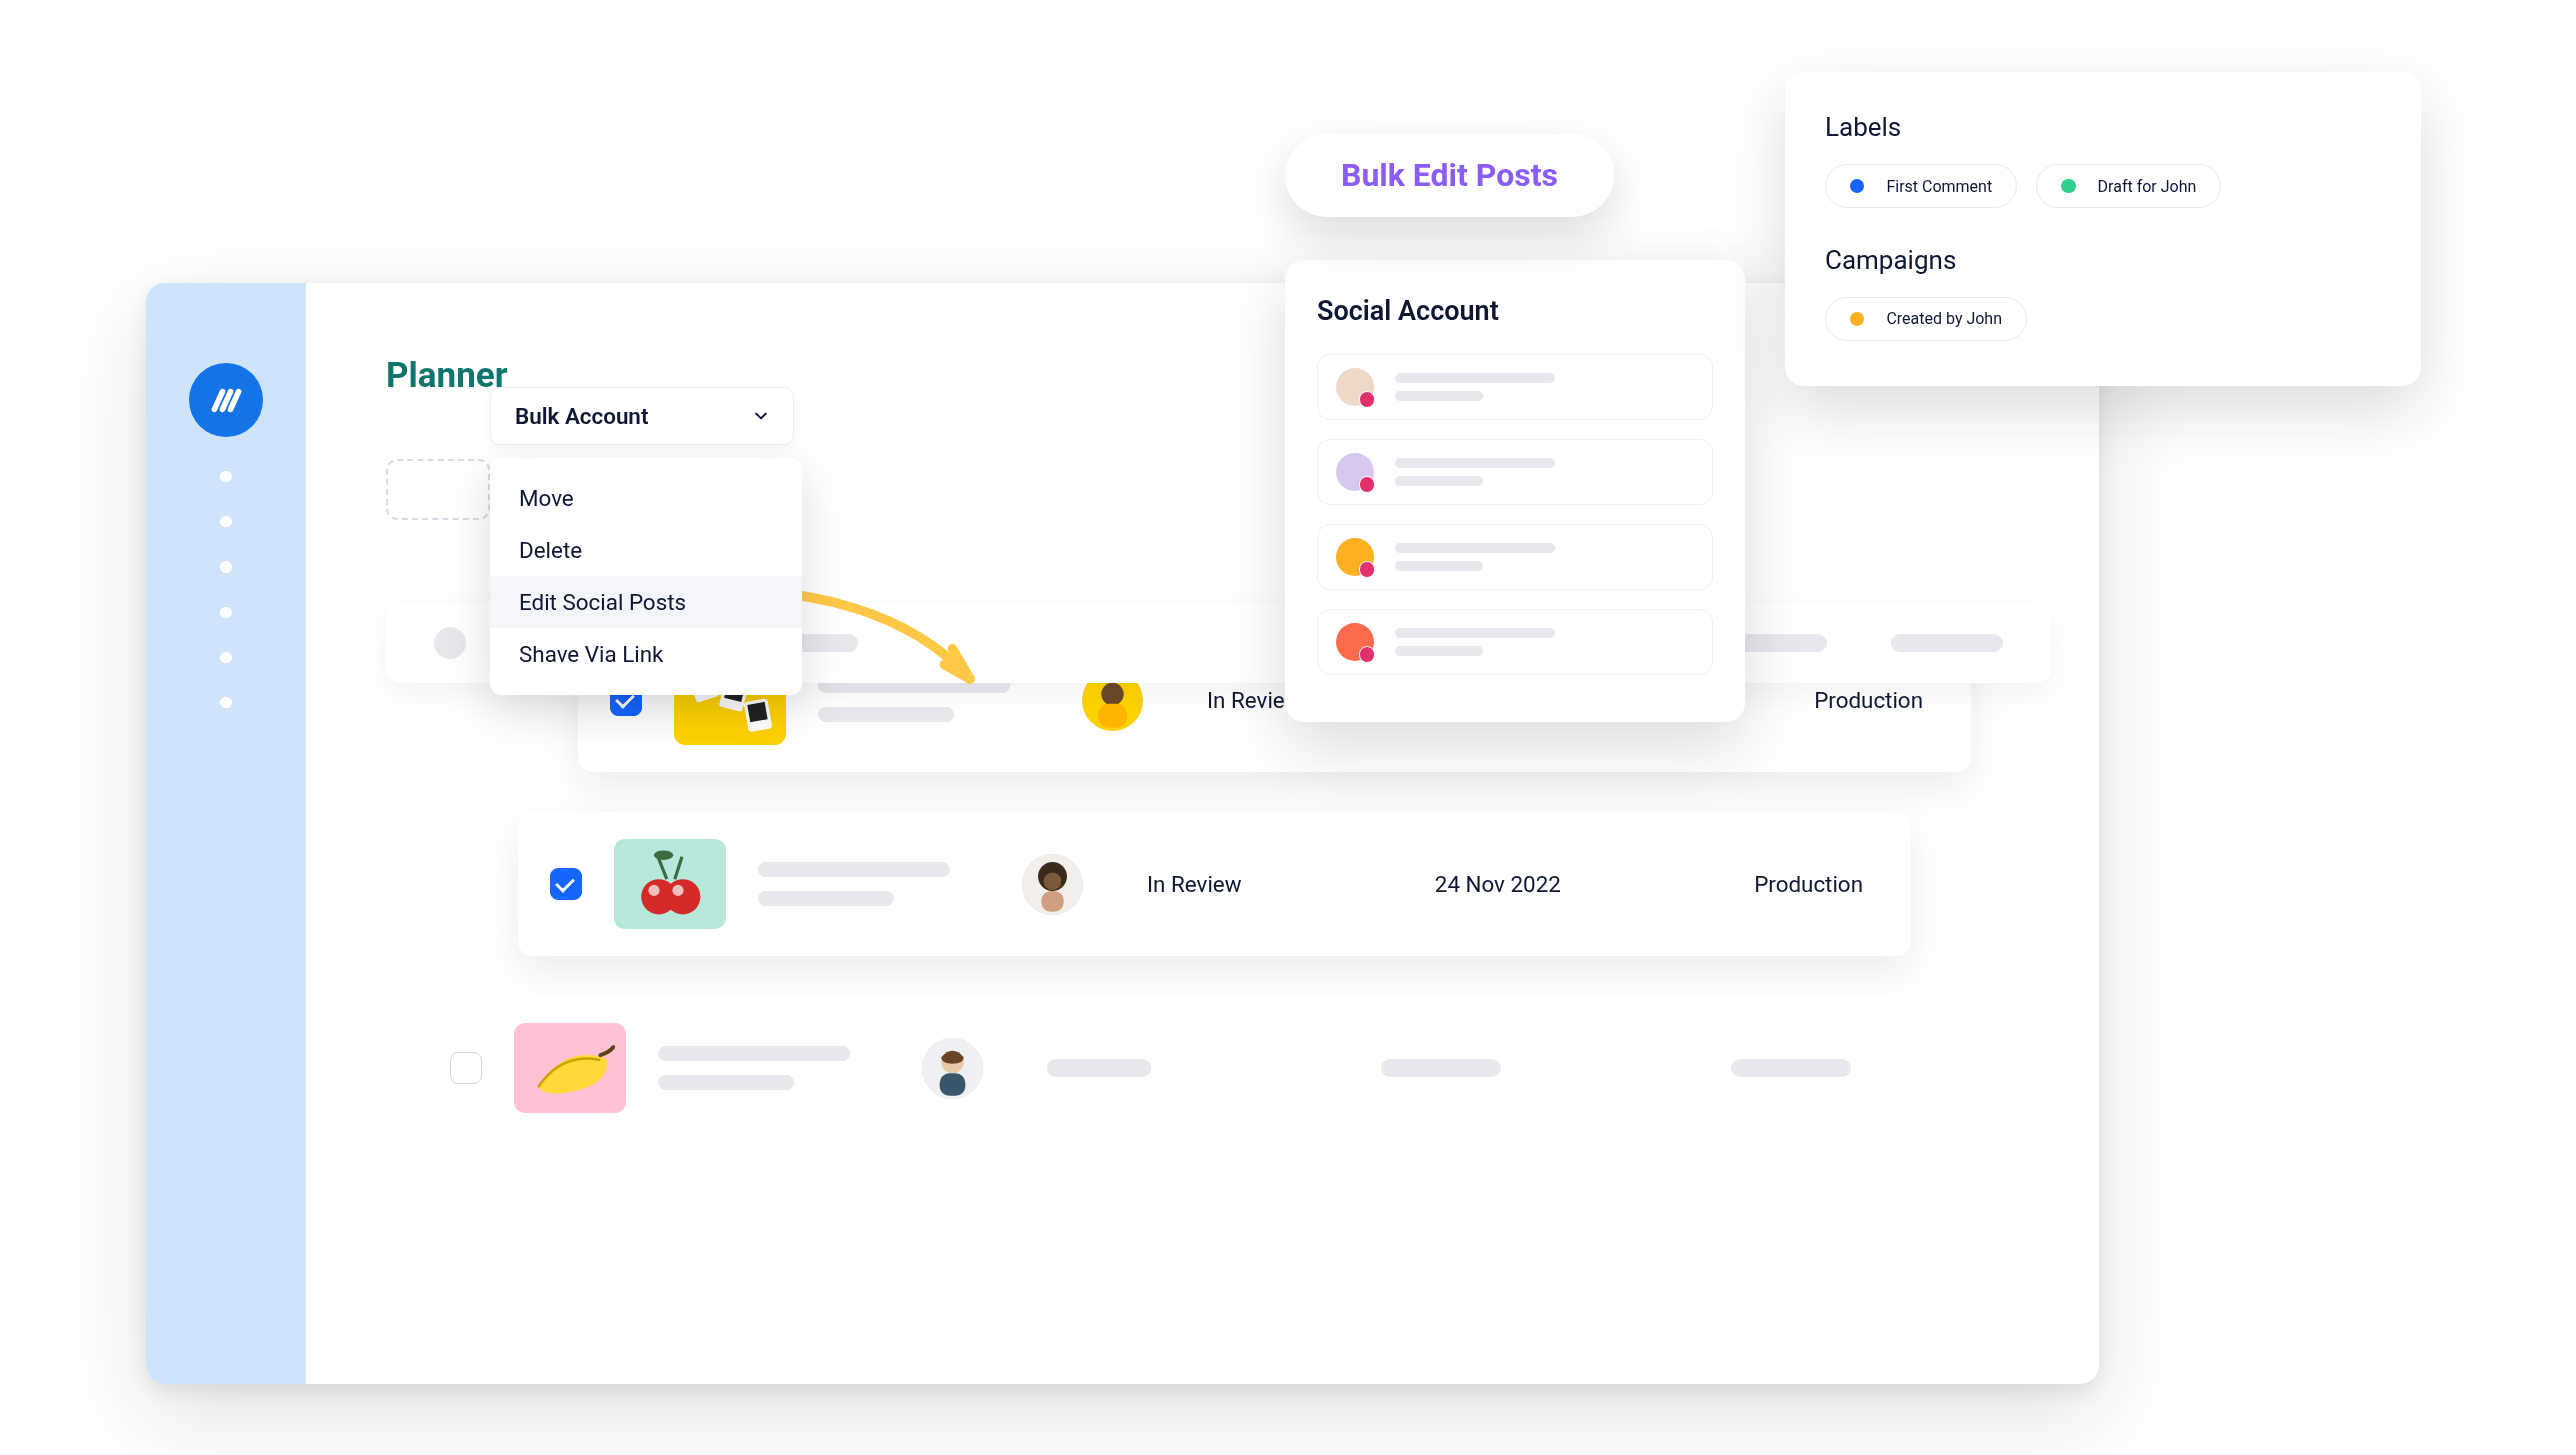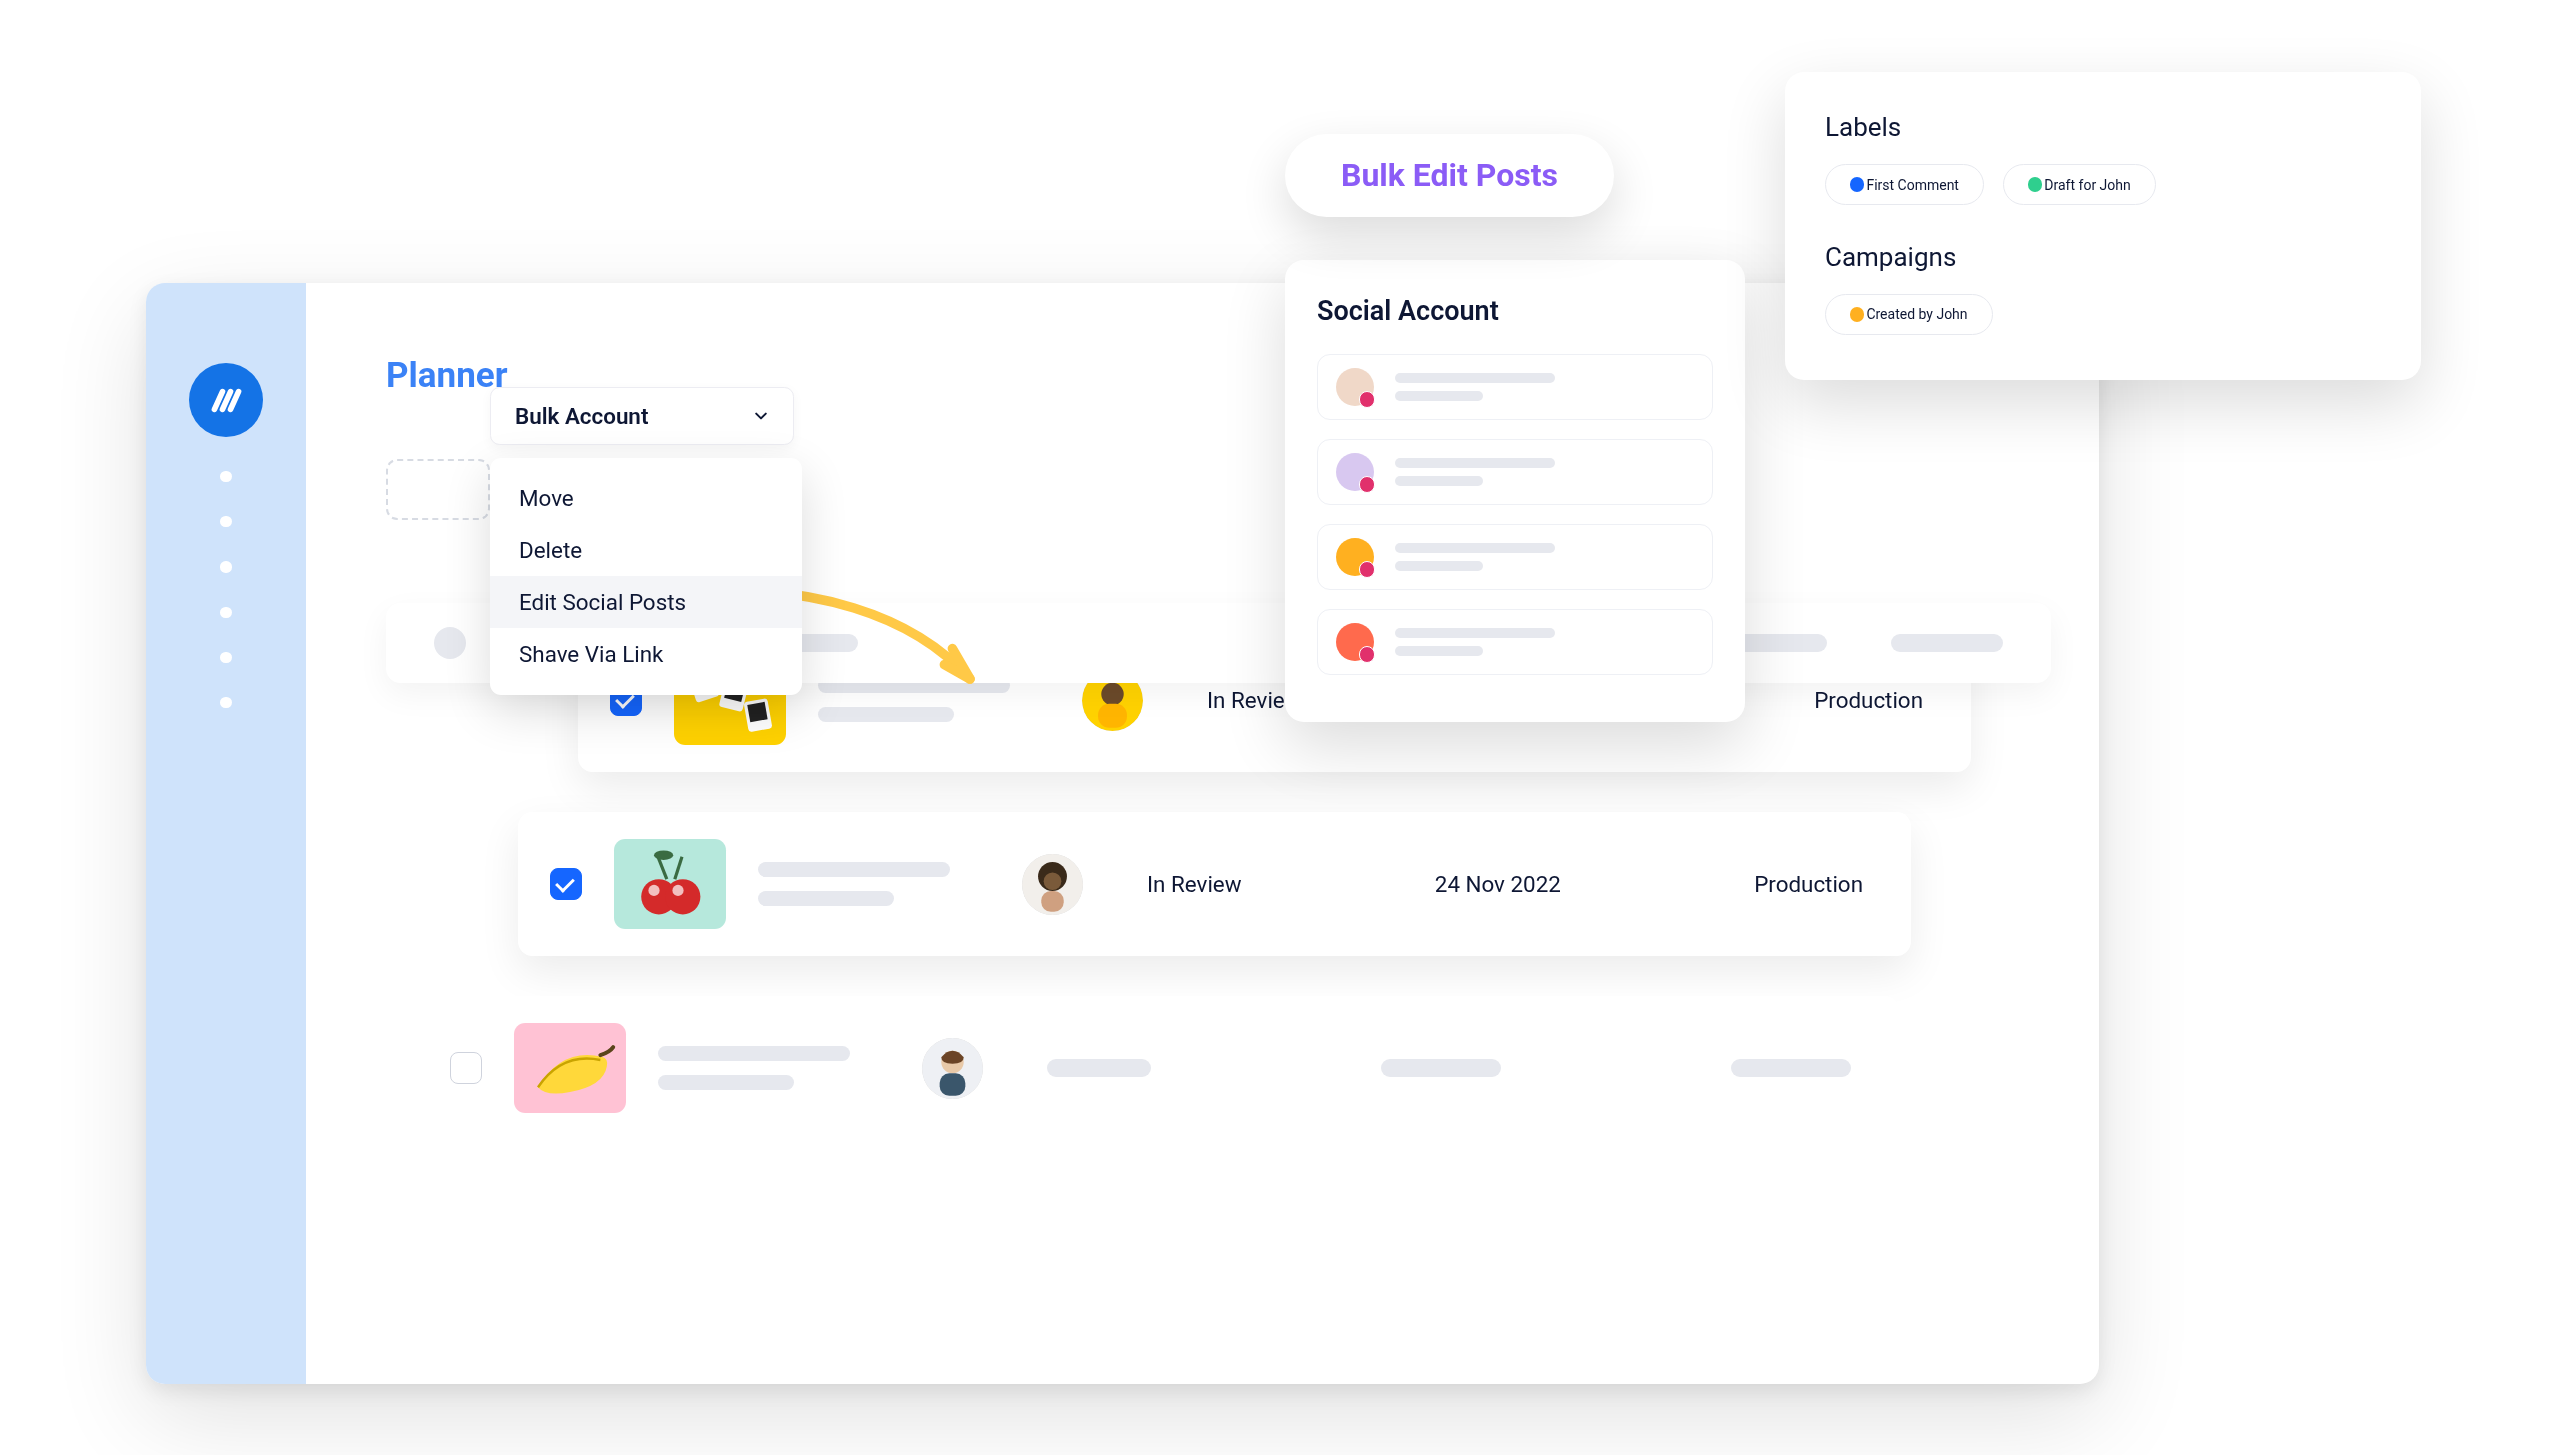--- a/index.html
+++ b/index.html
@@ -54,21 +54,21 @@
   }
 
   .main {
     flex: 1;
     padding: 72px 48px 32px 80px;
     position: relative;
   }
   .page-title {
     font-size: 35px;
     font-weight: 700;
-    color: #3b82f6;
+    color: #0f766e;
     margin-bottom: 32px;
   }
 
   
   .drop-target {
     position: absolute;
     left: 80px;
     top: 176px;
     width: 104px;
     height: 61px;
@@ -295,25 +295,25 @@
     border-radius:19px;
     box-shadow: 0 24px 64px rgba(0,0,0,0.14);
     padding: 40px 40px 45px 40px;
     z-index:60;
   }
   .labels-panel h3 {
     font-size:26px; font-weight:400; margin-bottom:22.4px;
   }
   .chip-row { display:flex; gap:19px; margin-bottom:37px; flex-wrap:wrap;}
   .chip {
-    display:inline-flex; align-items:center; gap:2px;
+    display:inline-flex; align-items:center; gap:22px;
     border:0.8px solid #e7e9ef;
     border-radius: 32px;
     padding: 11.2px 24px;
-    font-size:14px;
+    font-size:16px;
   }
   .dot { width:14.4px; height:14.4px; border-radius:50%; }
   .dot.blue{background:#1566ff;}
   .dot.green{background:#2fcf8e;}
   .dot.amber{background:#ffb020;}
 
   
   .face {
     width:100%; height:100%;
     display:block;

